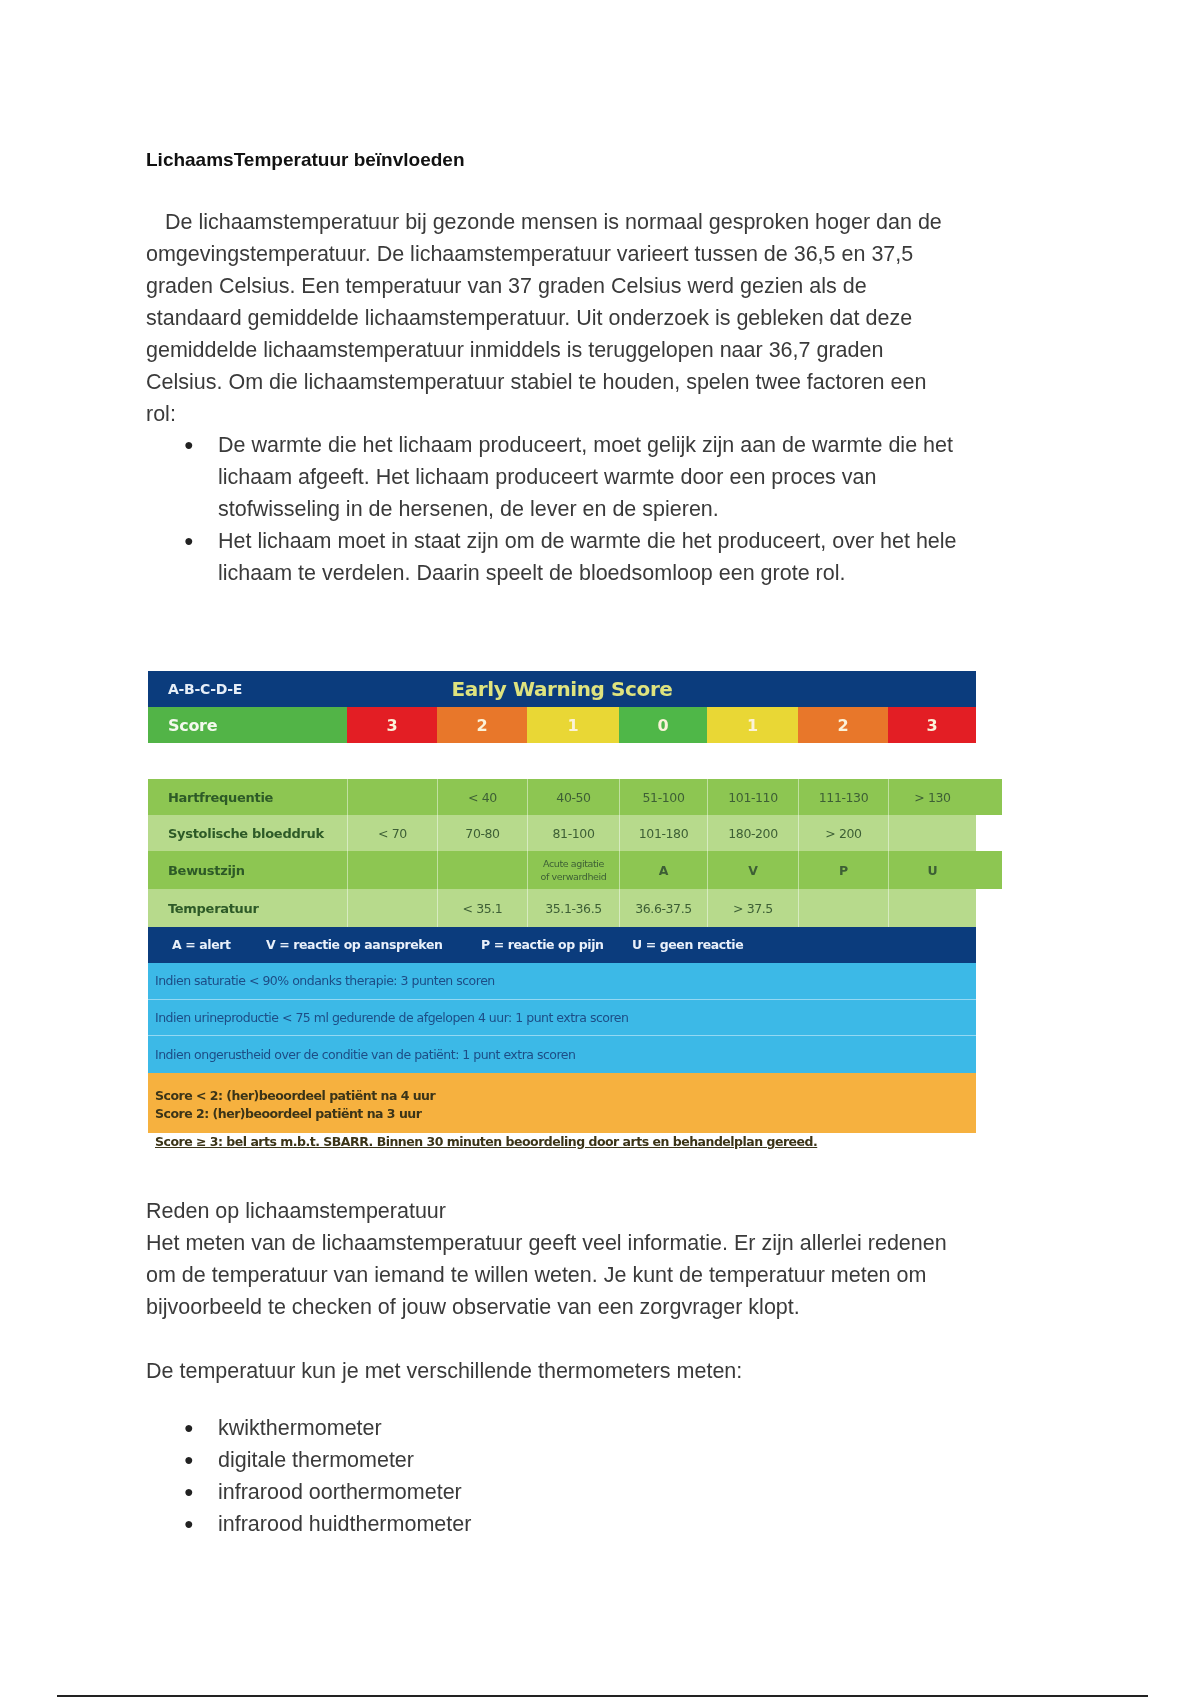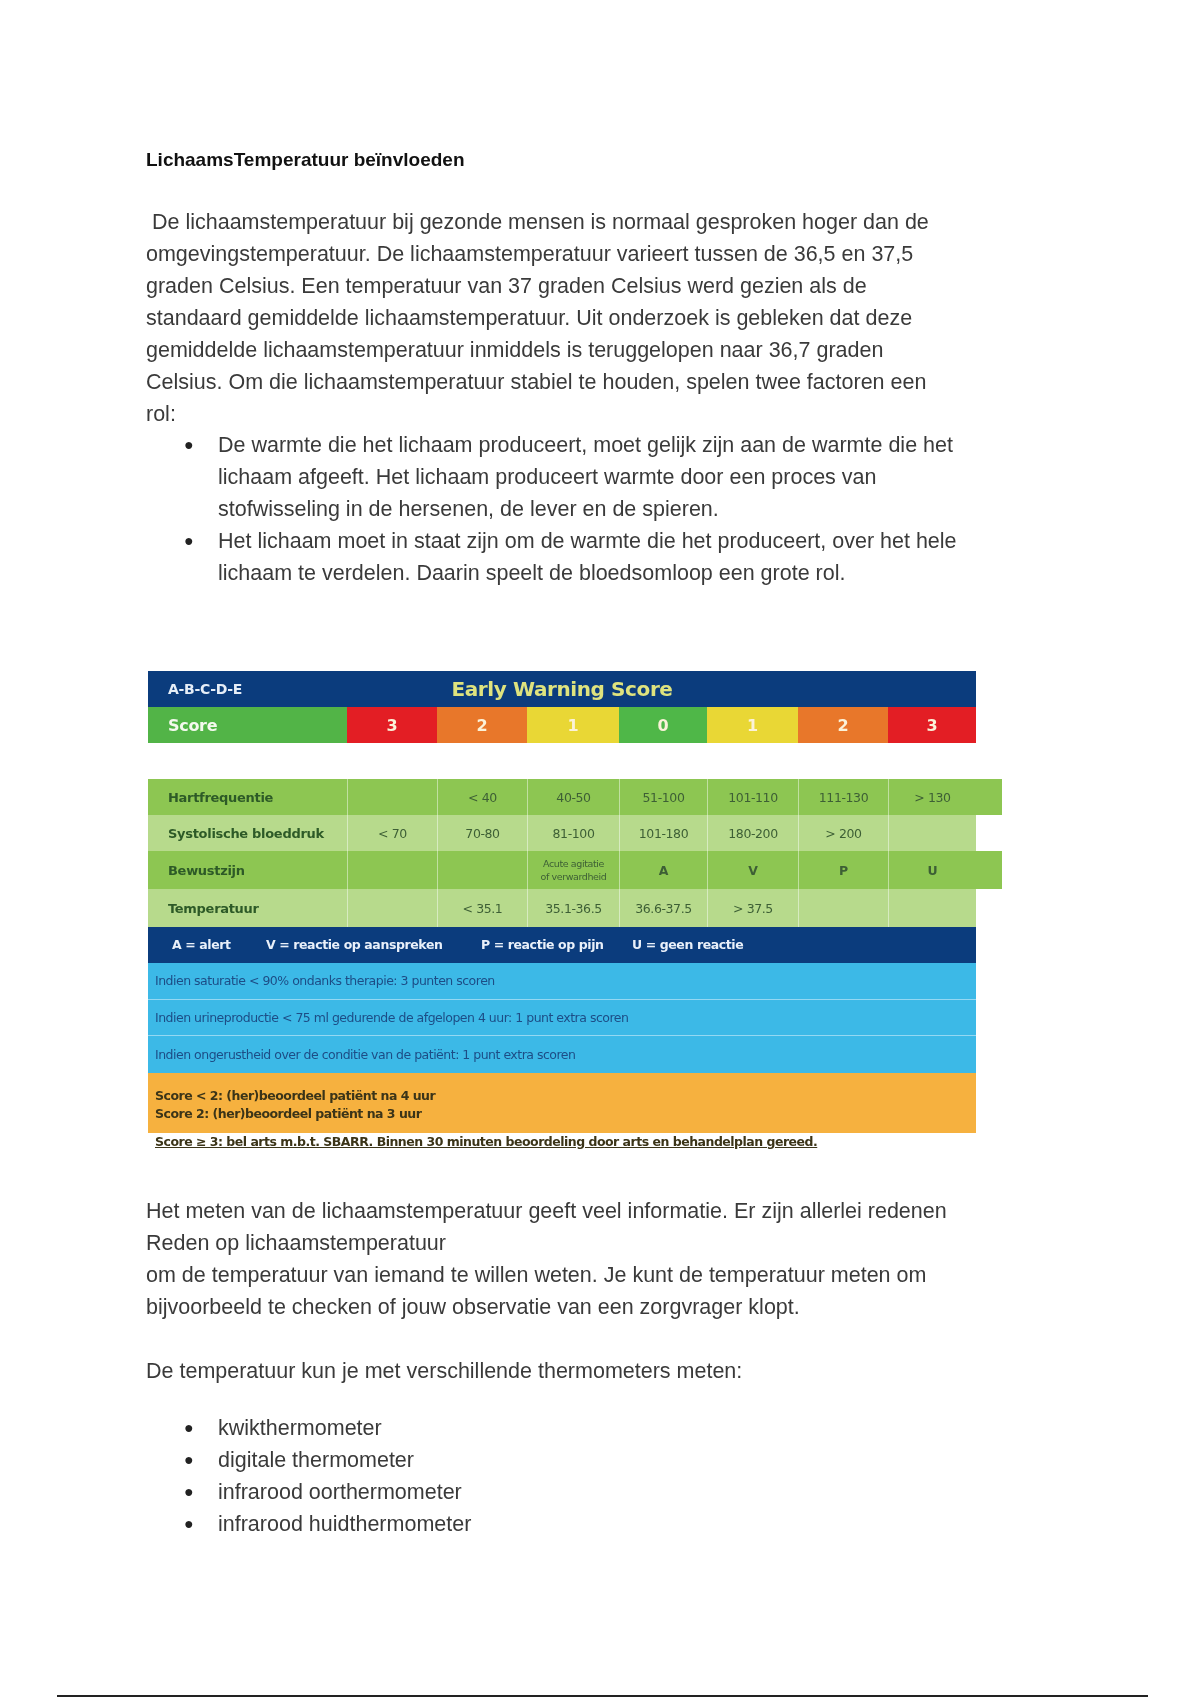--- a/index.html
+++ b/index.html
@@ -36,21 +36,21 @@
   .advice { top: 402px; height: 60px; background: #f6b13f; }
   .advice .al { position: absolute; left: 7px; color: #3b3418; font-size: 12.5px; font-weight: bold; white-space: nowrap; letter-spacing: -0.5px; line-height: 18px; }
   .footer-line { left: 57px; top: 1695px; width: 1091px; height: 2px; background: #222; }
 </style>
 </head>
 <body>
 
 <div class="abs heading">LichaamsTemperatuur beïnvloeden</div>
 
 <div class="abs para" style="top:206px;">
-  <span class="ln" style="white-space:pre;"> De lichaamstemperatuur bij gezonde mensen is normaal gesproken hoger dan de</span>
+  <span class="ln" style="white-space:pre;margin-left:13px;"> De lichaamstemperatuur bij gezonde mensen is normaal gesproken hoger dan de</span>
   <span class="ln">omgevingstemperatuur. De lichaamstemperatuur varieert tussen de 36,5 en 37,5</span>
   <span class="ln">graden Celsius. Een temperatuur van 37 graden Celsius werd gezien als de</span>
   <span class="ln">standaard gemiddelde lichaamstemperatuur. Uit onderzoek is gebleken dat deze</span>
   <span class="ln">gemiddelde lichaamstemperatuur inmiddels is teruggelopen naar 36,7 graden</span>
   <span class="ln">Celsius. Om die lichaamstemperatuur stabiel te houden, spelen twee factoren een</span>
   <span class="ln">rol:</span>
 </div>
 
 <div class="abs blist" style="top:429px;">
   <div class="item">
@@ -149,22 +149,22 @@
   </div>
 
   <div class="row advice">
     <span class="al" style="top:14px;">Score &lt; 2: (her)beoordeel patiënt na 4 uur</span>
     <span class="al" style="top:32px;">Score 2: (her)beoordeel patiënt na 3 uur</span>
     <span class="al" style="top:60px;text-decoration:underline;">Score ≥ 3: bel arts m.b.t. SBARR. Binnen 30 minuten beoordeling door arts en behandelplan gereed.</span>
   </div>
 </div>
 
 <div class="abs para" style="top:1195px;">
+  <span class="ln">Reden op lichaamstemperatuur</span>
   <span class="ln">Het meten van de lichaamstemperatuur geeft veel informatie. Er zijn allerlei redenen</span>
-  <span class="ln">Reden op lichaamstemperatuur</span>
   <span class="ln">om de temperatuur van iemand te willen weten. Je kunt de temperatuur meten om</span>
   <span class="ln">bijvoorbeeld te checken of jouw observatie van een zorgvrager klopt.</span>
   <span class="ln"></span>
   <span class="ln">De temperatuur kun je met verschillende thermometers meten:</span>
 </div>
 
 <div class="abs blist" style="top:1412px;">
   <div class="item">
     <span class="bullet">●</span>
     <span class="ln">kwikthermometer</span>

